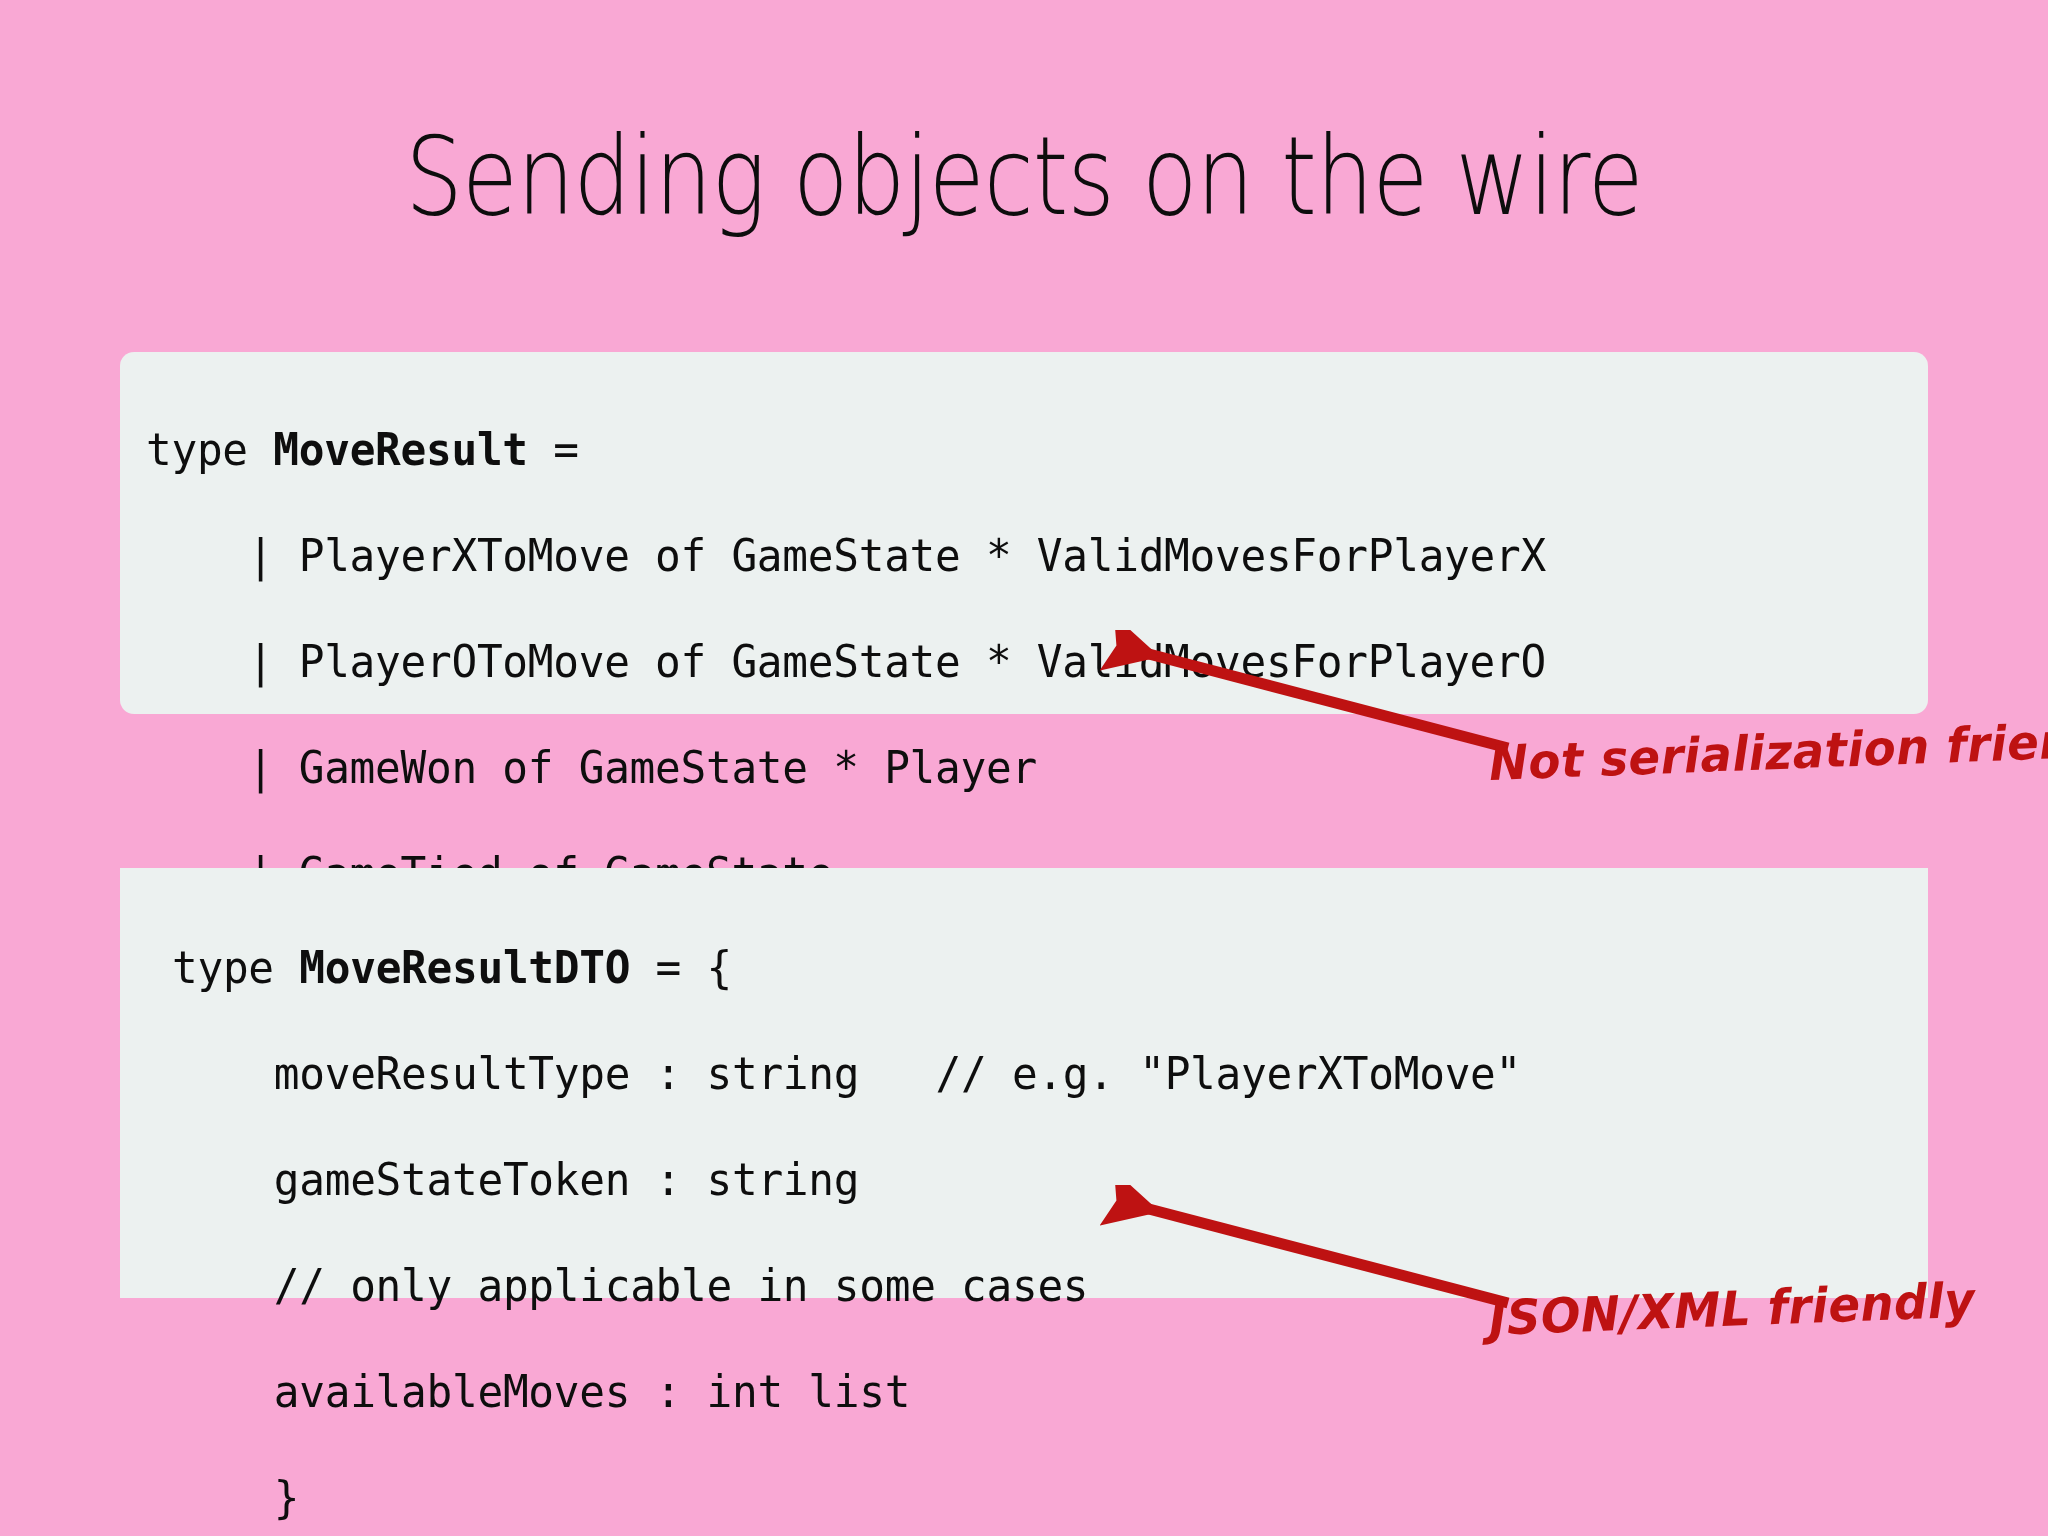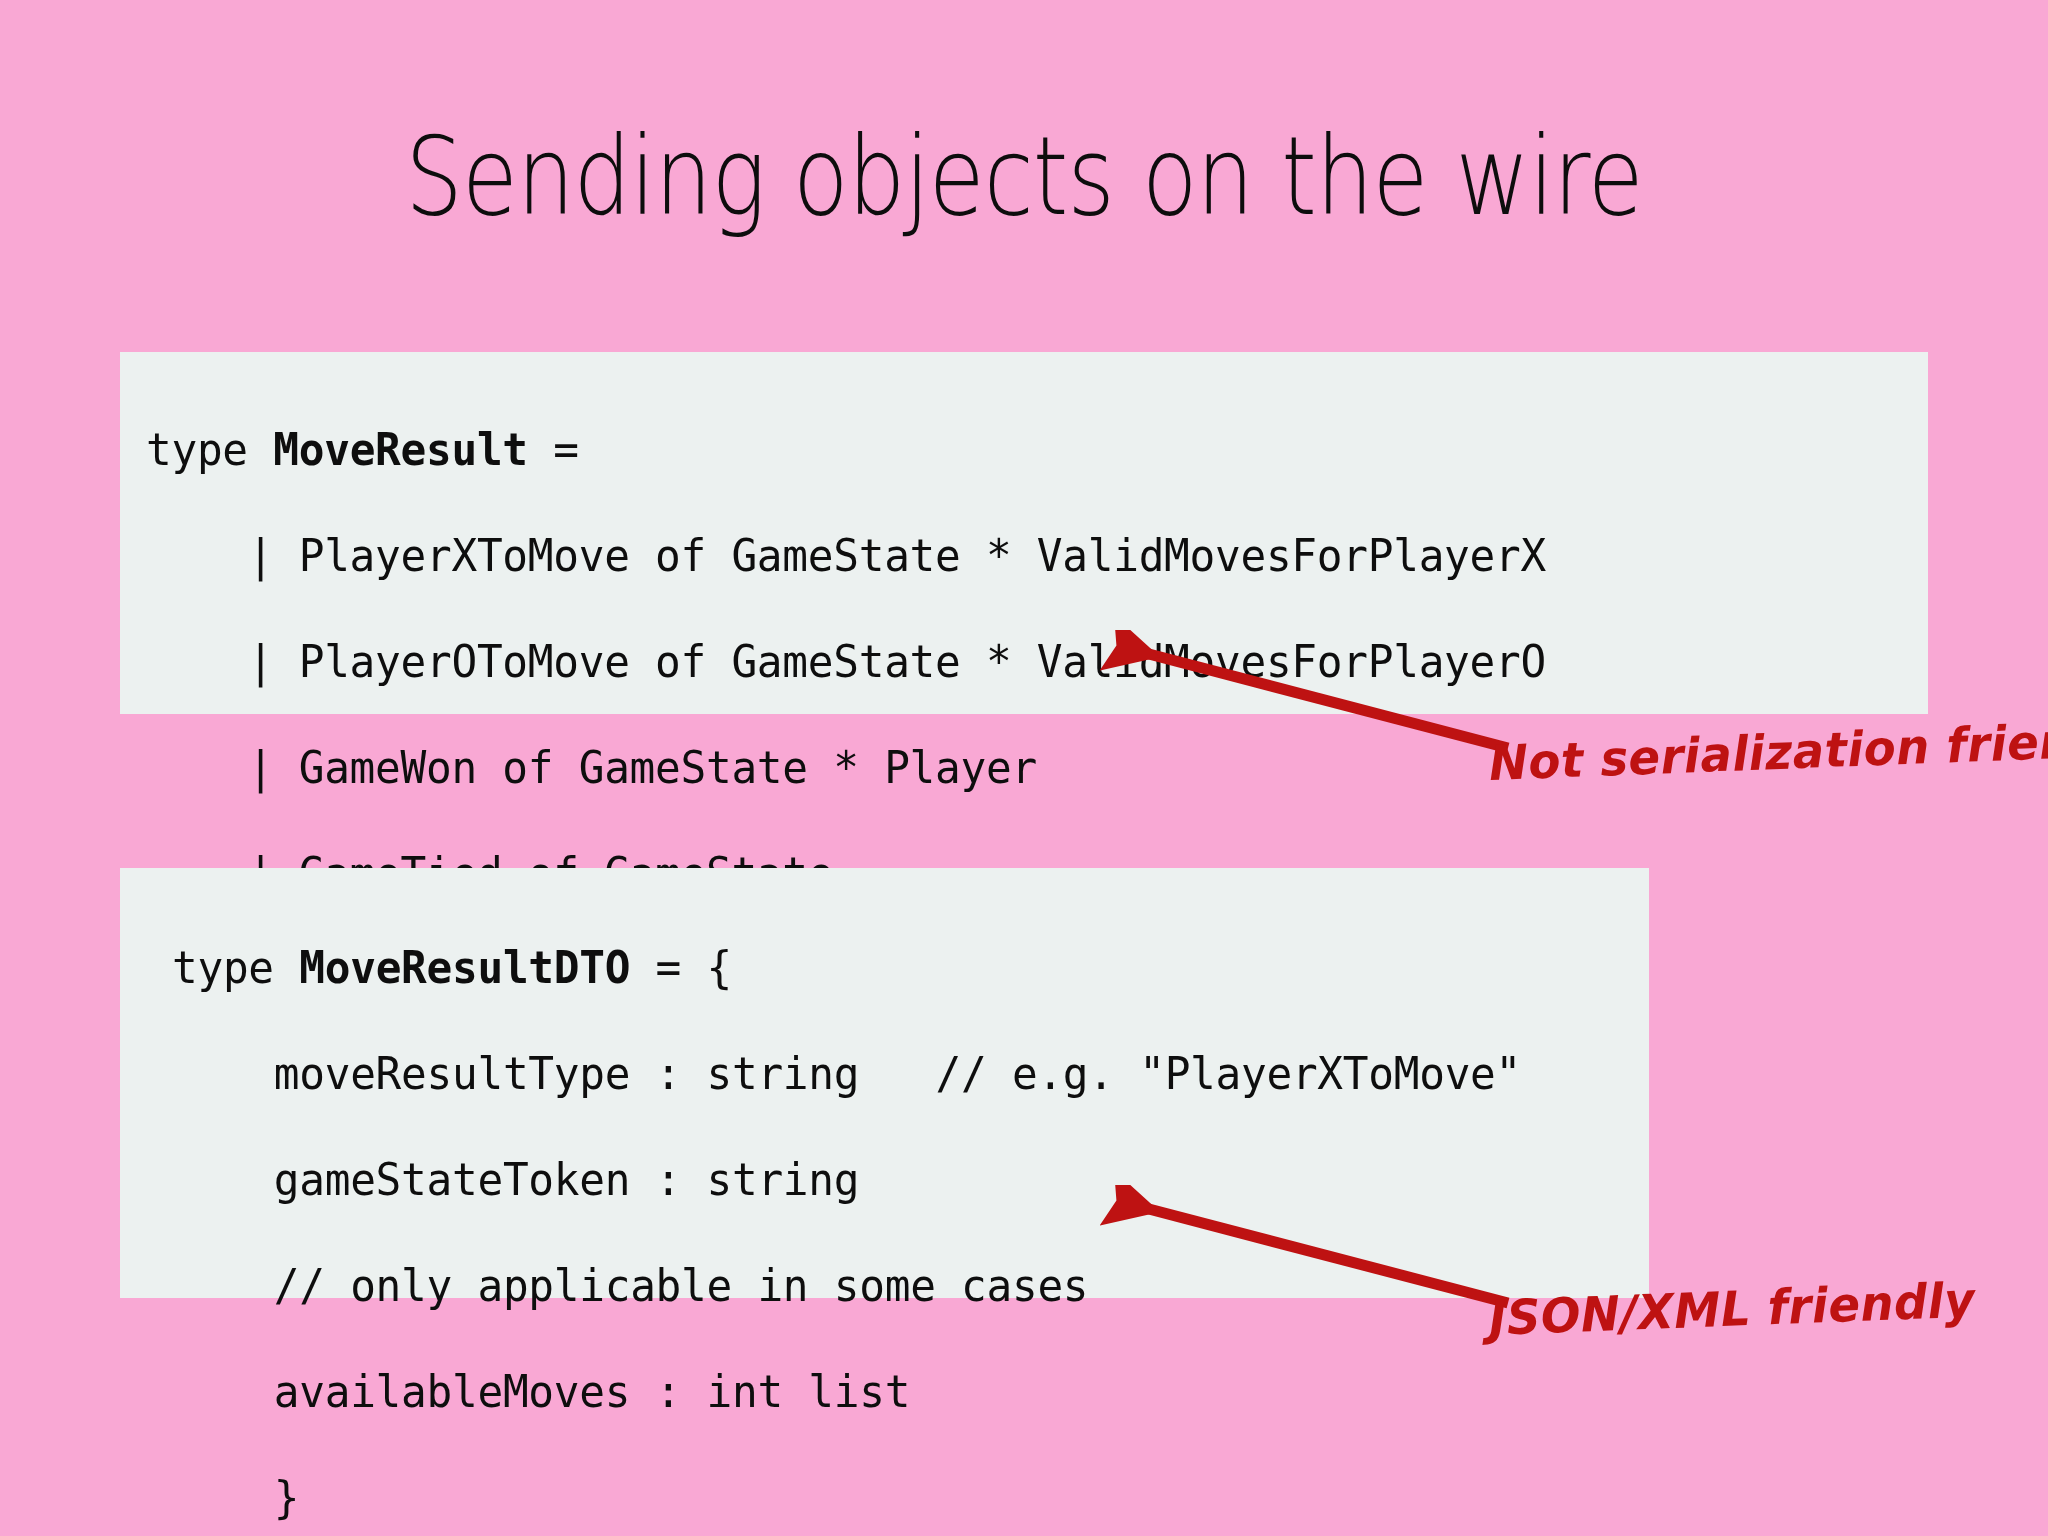--- a/index.html
+++ b/index.html
@@ -50,26 +50,27 @@
     color: #0e0e0e;
     white-space: pre;
   }
 
   #code-block-1 {
     left: 120px;
     top: 352px;
     width: 1808px;
     height: 362px;
     padding: 26px 0 0 26px;
+    border-radius: 14px;
   }
 
   #code-block-2 {
     left: 120px;
     top: 868px;
-    width: 1529px;
+    width: 1808px;
     height: 430px;
     padding: 28px 0 0 52px;
   }
 
   .code-line {
     font-size: 45px;
     line-height: 68px;
     letter-spacing: -0.3px;
     transform: scaleX(0.95);
     transform-origin: 0 50%;

